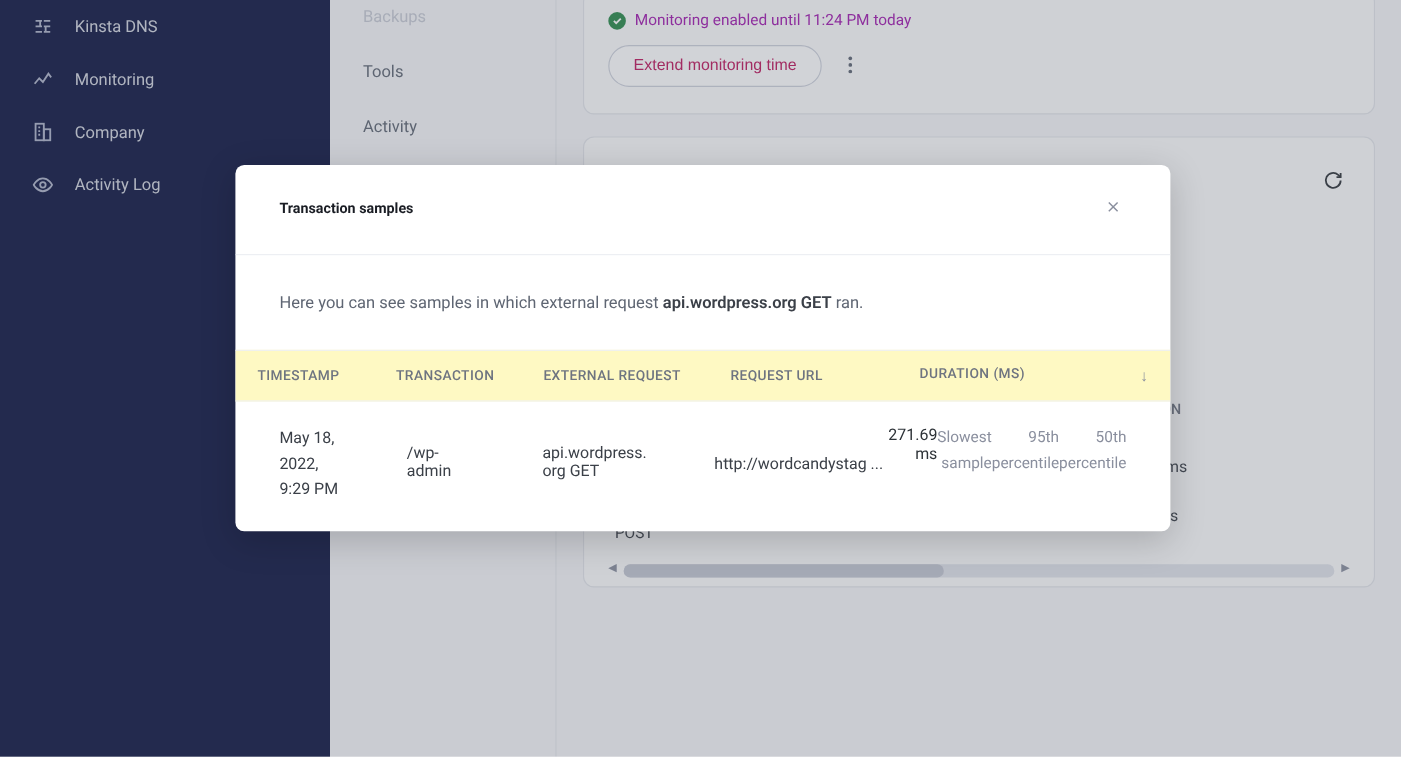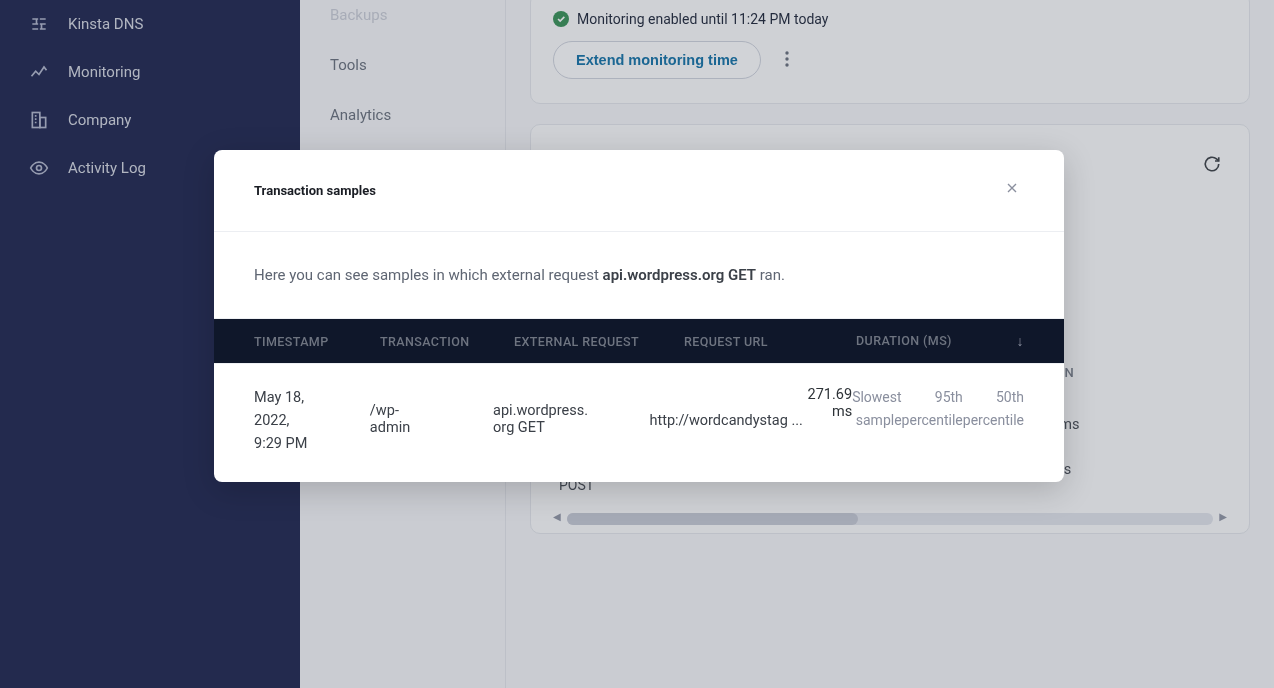--- a/index.html
+++ b/index.html
@@ -59,37 +59,37 @@
     }
     .panel {
       background: #fcfcfd;
       border: 1px solid #e3e5ea;
       border-radius: 10px;
       padding: 18px 22px 24px;
       margin-top: 0;
     }
     .monitoring-line {
       display: flex; align-items: center; gap: 8px;
-      color: #0f172a; font-size: 14px;
+      color: #a21caf; font-size: 14px;
       margin-bottom: 14px;
     }
     .check-circle {
       width: 16px; height: 16px; border-radius: 50%;
       background: #2a8a4a; display: inline-flex;
       align-items: center; justify-content: center;
     }
     .check-circle svg { width: 10px; height: 10px; }
     .btn-outline {
       border: 1px solid #cdd1db;
       background: #fff;
       border-radius: 999px;
       padding: 10px 22px;
       font-size: 14.5px;
-      color: #0369a1;
-      font-weight: 700;
+      color: #be185d;
+      font-weight: 400;
       cursor: pointer;
     }
     .more-btn {
       background: none; border: none; cursor: pointer;
       padding: 8px 10px; color: #5f6673;
     }
     .data-panel {
       margin-top: 20px;
       background: #fcfcfd;
       border: 1px solid #e3e5ea;
@@ -166,22 +166,22 @@
       background: none; border: none; cursor: pointer;
       color: #8a8f9e; font-size: 18px; padding: 4px;
     }
     .modal-desc {
       padding: 34px 40px;
       font-size: 15px; color: #5f6673;
     }
     .modal-desc b { color: #3b4048; font-weight: 600; }
     .modal-thead {
       display: flex;
-      padding: 14px 40px;
-      background: #0f172a;
+      padding: 14px 20px;
+      background: #fef9c3;
       border-top: 1px solid #eef0f3;
       border-bottom: 1px solid #eef0f3;
       font-size: 12.5px;
       color: #6e7480;
       font-weight: 500;
       letter-spacing: 0.4px;
       align-items: center;
     }
     .mcol-ts  { width: 126px; }
     .mcol-tx  { width: 134px; }
@@ -238,21 +238,21 @@
           <circle cx="12" cy="12" r="3"></circle>
         </svg>
     </span>
     <span>Activity Log</span>
   </div>
 </nav>
 
 <nav class="secondary-nav">
   <div class="secondary-item cut">Backups</div>
   <div class="secondary-item">Tools</div>
-  <div class="secondary-item">Analytics</div>
+  <div class="secondary-item">Activity</div>
 </nav>
 
 <main class="main">
   <div class="panel" style="margin-top:-8px;">
     <div class="monitoring-line">
       <span class="check-circle">
         <svg viewBox="0 0 24 24" fill="none" stroke="#fff" stroke-width="4">
             <path d="M5 12l5 5L20 7"></path>
           </svg>
       </span>

